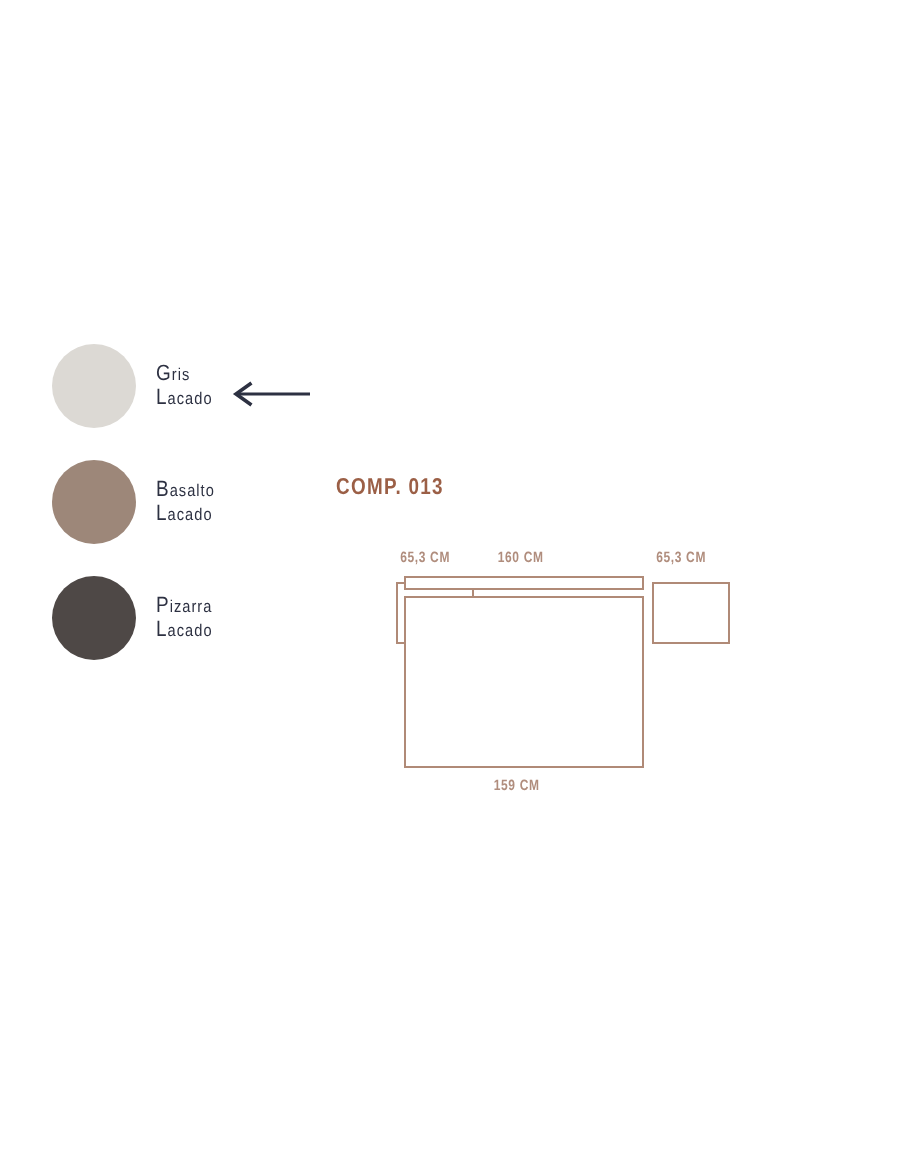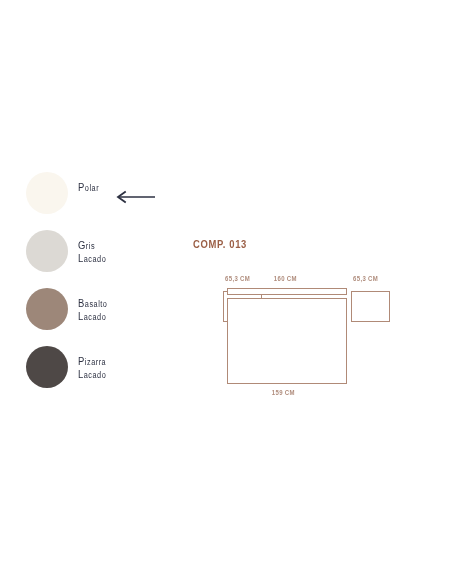--- a/index.html
+++ b/index.html
@@ -60,21 +60,21 @@
     position: absolute;
     left: 113px;
     top: 190px;
     width: 44px;
     height: 14px;
   }
 
   
   #composition-panel {
     position: absolute;
-    left: 193px;
+    left: 168px;
     top: 238px;
     width: 200px;
     height: 175px;
   }
   #comp-title {
     position: absolute;
     left: 0;
     top: 0;
     color: #9b5f46;
     font-size: 11.5px;
@@ -123,26 +123,20 @@
     white-space: nowrap;
     transform: rotate(-90deg) scaleX(0.8);
     transform-origin: left top;
   }
 </style>
 </head>
 <body>
 
 <div id="swatch-legend">
 
-  <div class="swatch-row">
-    <div class="swatch-dot" style="background:#FAF6EE"></div>
-    <div class="swatch-text">
-      <span class="ln">Polar</span>
-    </div>
-  </div>
 
   <div class="swatch-row">
     <div class="swatch-dot" style="background:#DCD9D4"></div>
     <div class="swatch-text">
       <span class="ln">Gris</span>
       <span class="ln">Lacado</span>
     </div>
   </div>
 
   <div class="swatch-row">

